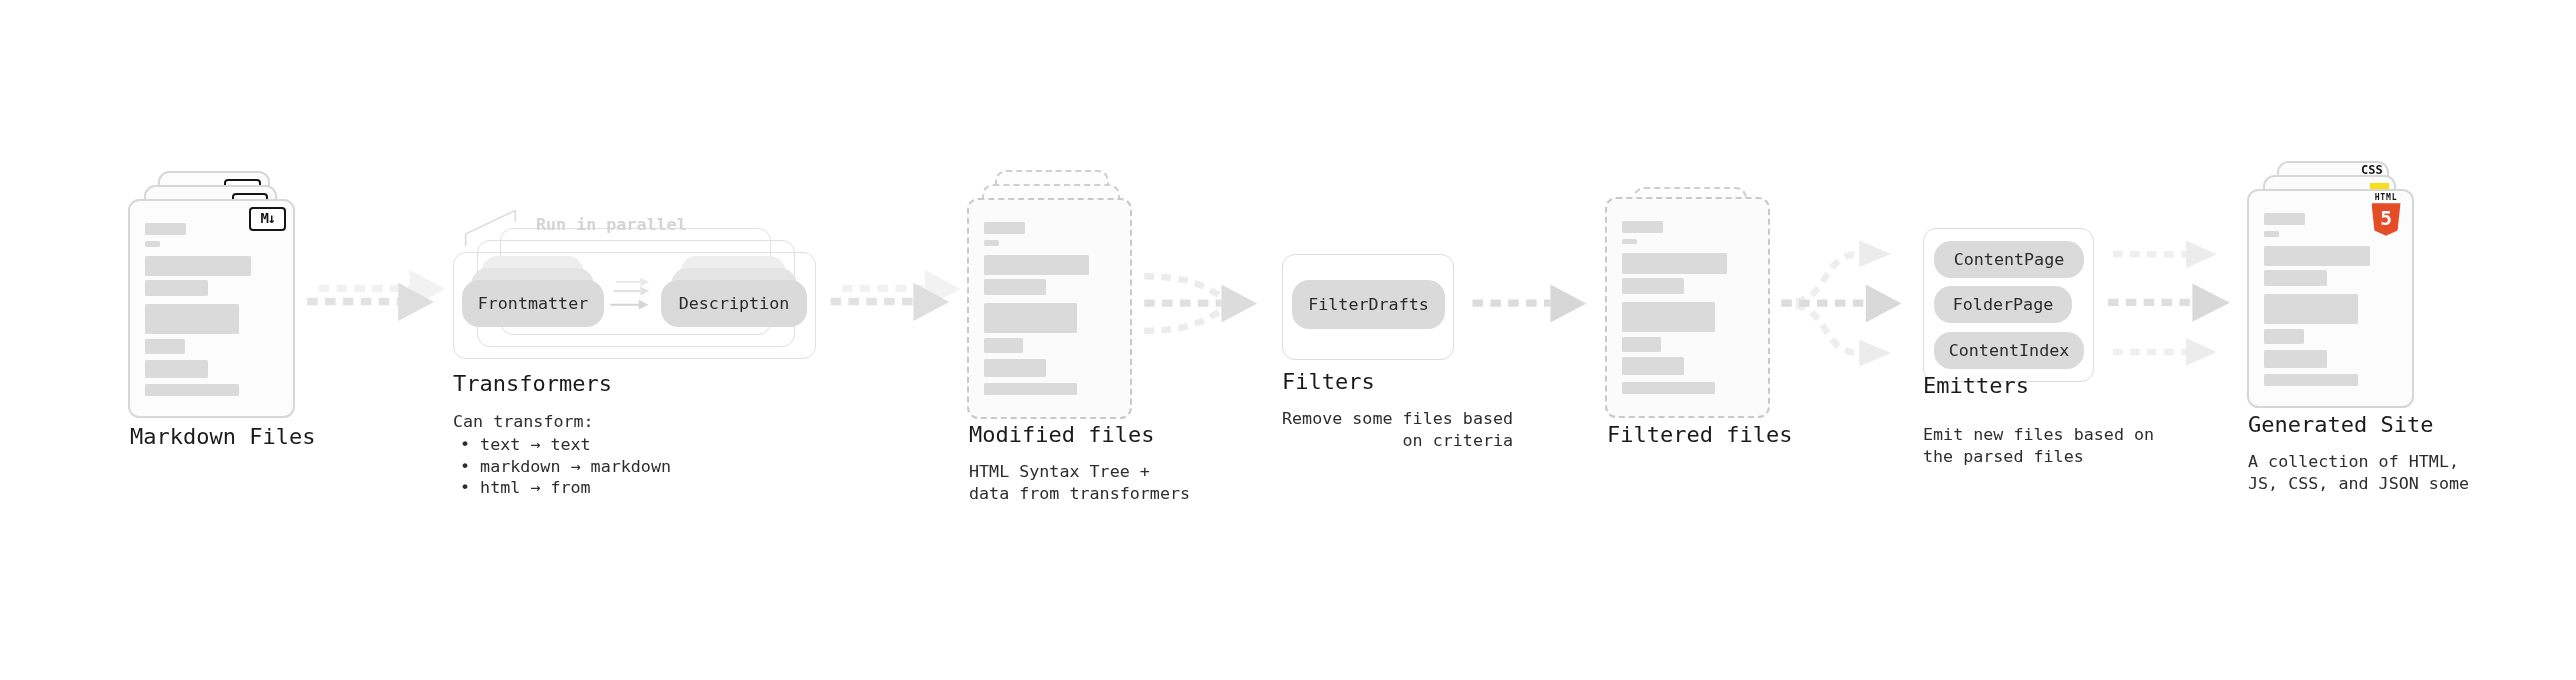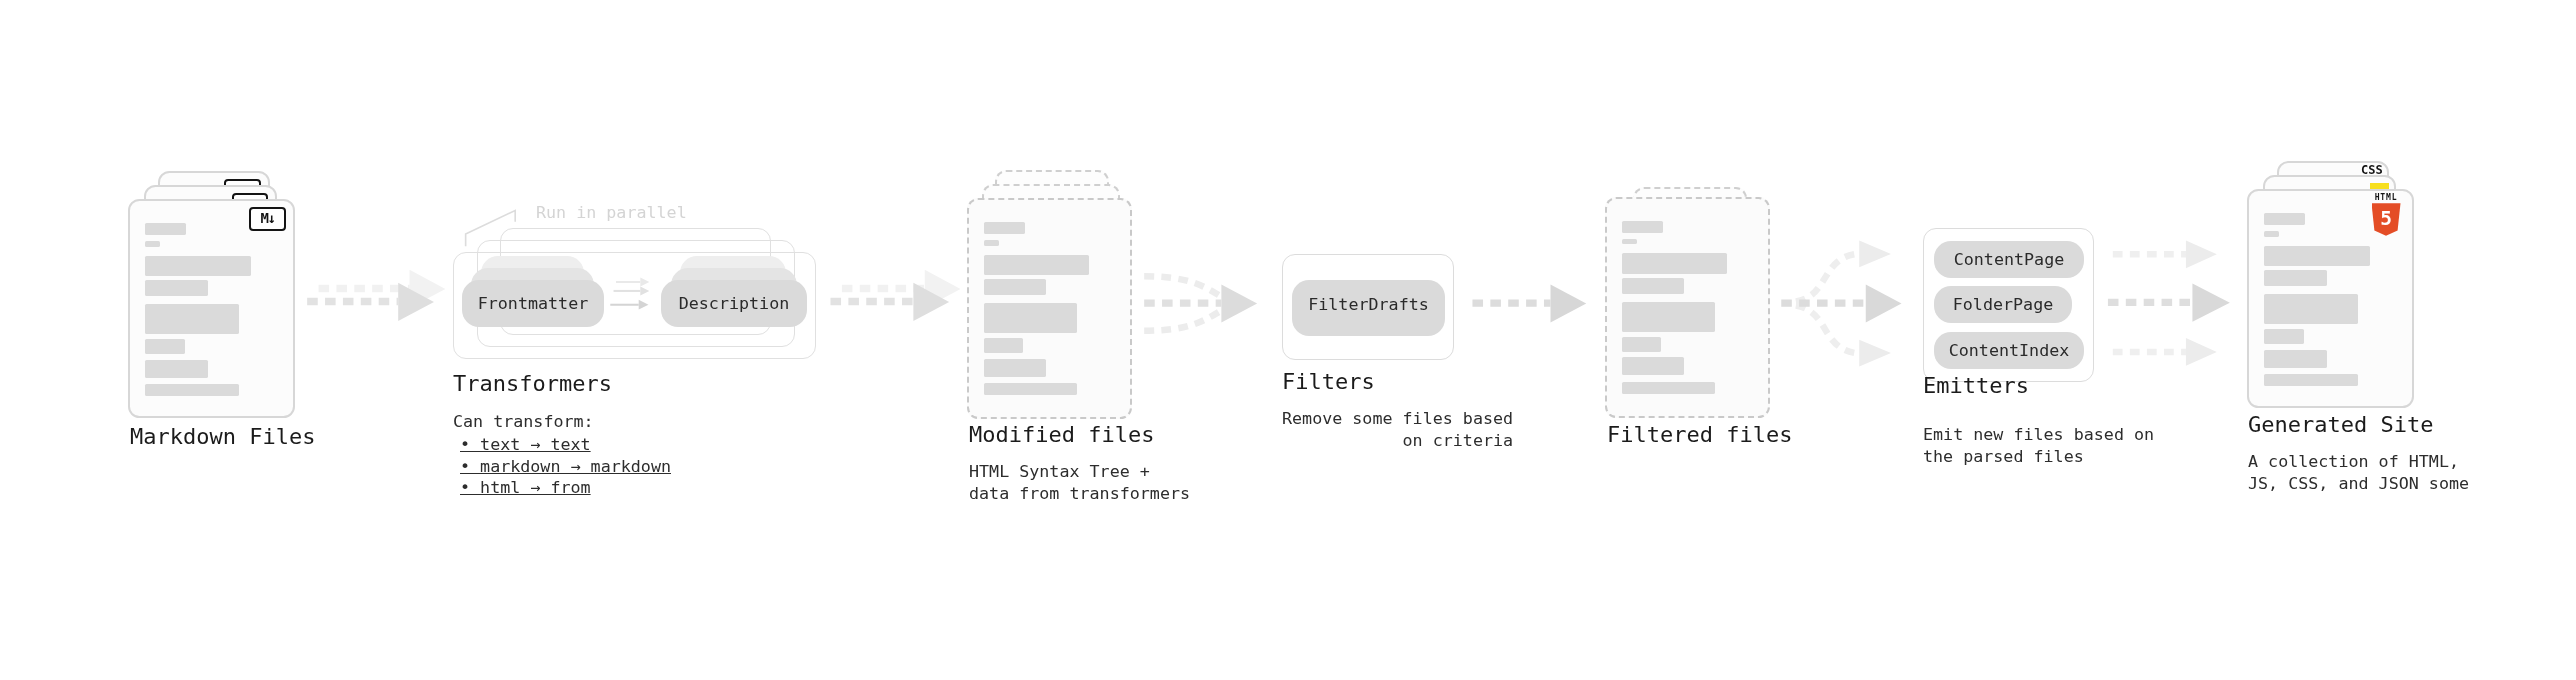--- a/index.html
+++ b/index.html
@@ -141,27 +141,27 @@
   <div class="panel" style="left:453px;top:252px;width:363px;height:107px;"></div>
 
   <div class="chip b2" style="left:481px;top:256px;width:103px;height:47px;"></div>
   <div class="chip b1" style="left:471px;top:268px;width:123px;height:47px;"></div>
   <div class="chip" style="left:462px;top:280px;width:142px;height:47px;line-height:47px;">Frontmatter</div>
 
   <div class="chip b2" style="left:680px;top:256px;width:106px;height:47px;"></div>
   <div class="chip b1" style="left:671px;top:268px;width:126px;height:47px;"></div>
   <div class="chip" style="left:661px;top:280px;width:146px;height:47px;line-height:47px;">Description</div>
 
-  <div class="annotation" style="left:536px;top:202px;">Run in parallel</div>
+  <div class="annotation" style="left:536px;top:214px;font-weight:bold;">Run in parallel</div>
 
   <div class="title" style="left:453px;top:370px;">Transformers</div>
   <div class="body" style="left:453px;top:410px;">
     <span class="line">Can transform:</span>
   </div>
-  <div class="body bullets" style="left:460px;top:434px;text-decoration:underline;">
+  <div class="body bullets" style="left:460px;top:434px;">
     <span class="line">• text → text</span>
     <span class="line">• markdown → markdown</span>
     <span class="line">• html → from</span>
   </div>
 
   <div style="position:absolute;left:967px;top:170px;width:199px;height:252px;">
     <div class="doc outline" style="left:28px;top:0;width:114px;height:57px;"></div>
     <div class="doc outline" style="left:14.6px;top:14px;width:138px;height:57px;"></div>
     <div class="doc dashed" style="left:0;top:28px;width:165px;height:221px;">
       <div class="bars">
@@ -176,21 +176,21 @@
         </div>
     </div>
   </div>
   <div class="title" style="left:969px;top:421px;">Modified files</div>
   <div class="body" style="left:969px;top:460px;">
     <span class="line">HTML Syntax Tree +</span>
     <span class="line">data from transformers</span>
   </div>
 
   <div class="panel filled" style="left:1282px;top:254px;width:172px;height:106px;"></div>
-  <div class="chip" style="left:1292px;top:280px;width:153px;height:56px;line-height:49px;">FilterDrafts</div>
+  <div class="chip" style="left:1292px;top:280px;width:153px;height:49px;line-height:49px;">FilterDrafts</div>
   <div class="title" style="left:1282px;top:368px;">Filters</div>
   <div class="body" style="left:1282px;top:407px;text-align:right;">
     <span class="line">Remove some files based</span>
     <span class="line">on criteria</span>
   </div>
 
   <div style="position:absolute;left:1605px;top:187px;width:199px;height:236px;">
     <div class="doc outline" style="left:28.4px;top:0;width:114px;height:49px;"></div>
     <div class="doc dashed" style="left:0;top:9.8px;width:165px;height:221px;">
       <div class="bars">

